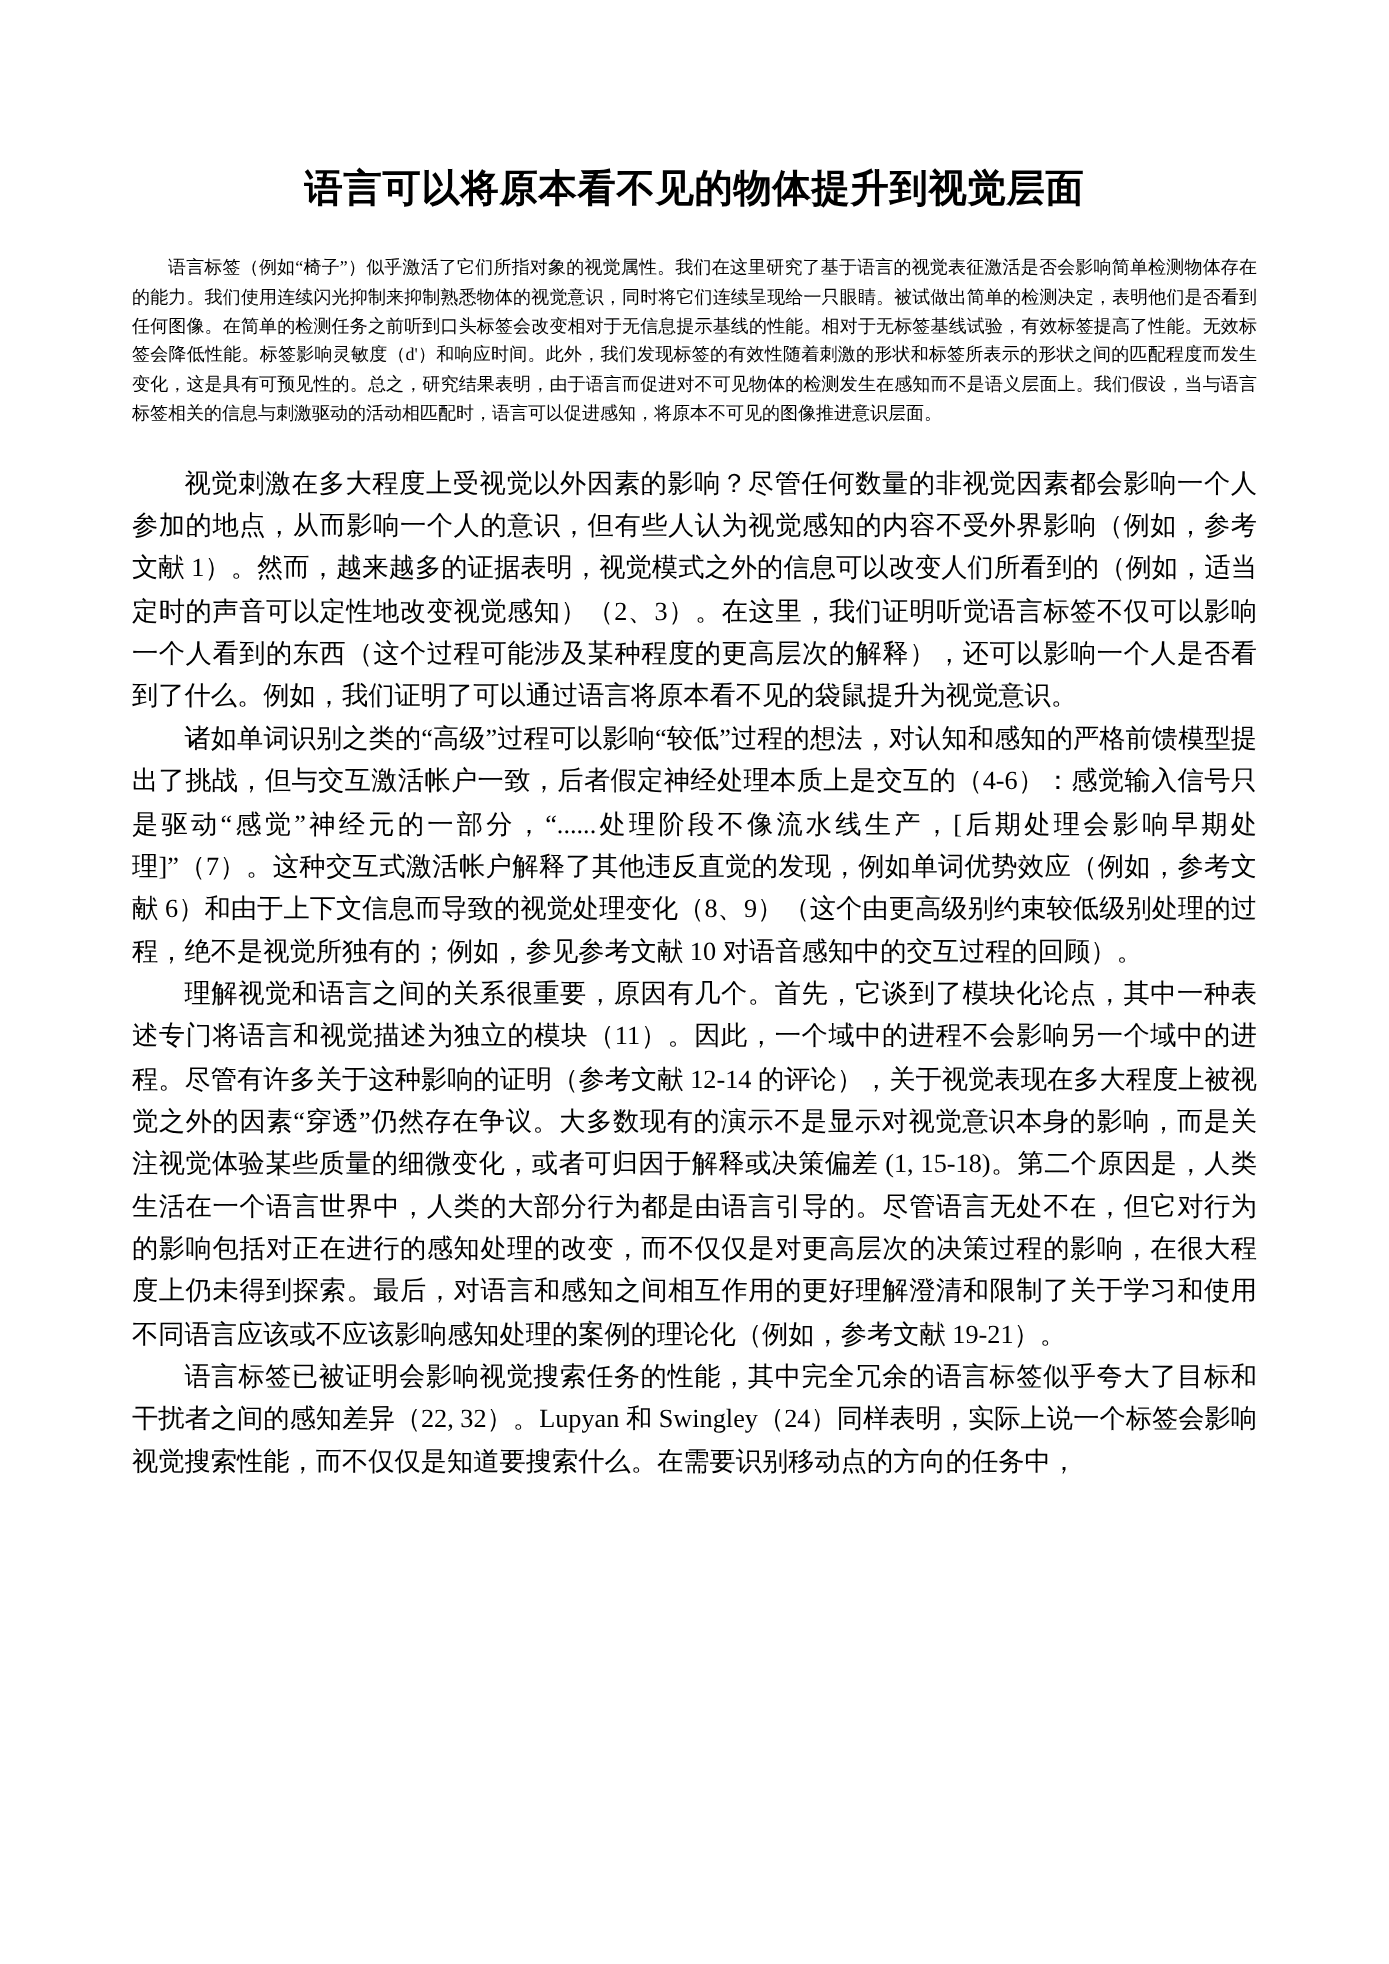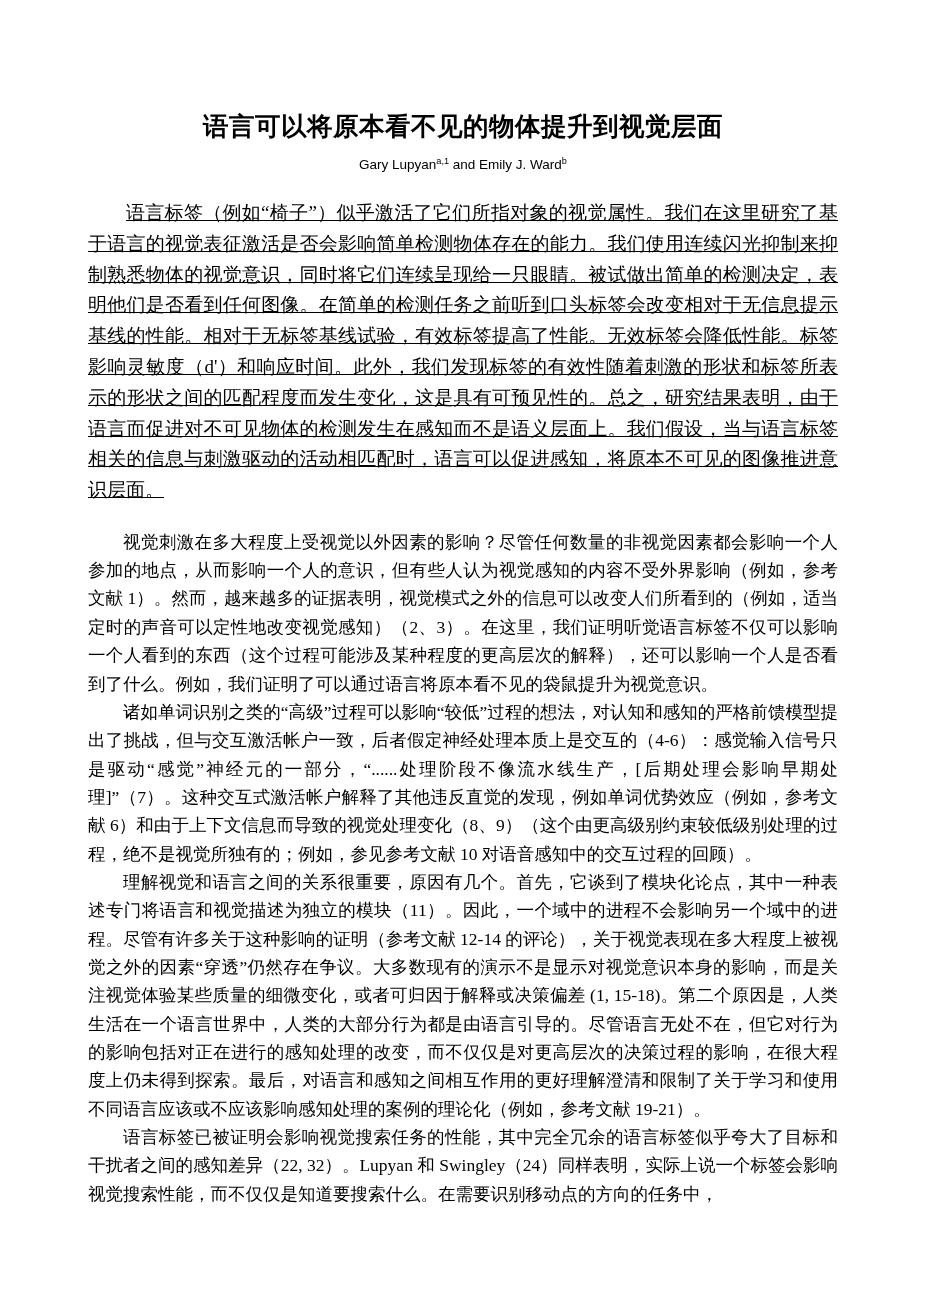--- a/index.html
+++ b/index.html
@@ -47,26 +47,25 @@
     text-align: center;
     margin: 12px 0 0 0;
   }
   sup {
     font-size: 0.68em;
     vertical-align: super;
     line-height: 0;
   }
   .abstract {
     margin-top: 26px;
-    font-size: 19px;
+    font-size: 12px;
     line-height: 1.62;
     text-align: justify;
     text-justify: inter-ideograph;
     text-indent: 2em;
-    text-decoration: underline;
   }
   .keywords {
     font-size: 17.5px;
     line-height: 1.62;
     text-align: justify;
     margin-top: 2px;
   }
   .keywords .kw-label {
     font-family: "Liberation Sans", sans-serif;
     font-weight: bold;
@@ -83,21 +82,20 @@
     margin-top: 22px;
   }
 </style>
 </head>
 <body>
 
 <div class="page">
 
   <h1 class="title">语言可以将原本看不见的物体提升到视觉层面</h1>
 
-  <div class="authors"><span>Gary Lupyan</span><sup>a,1</sup><span> and Emily J. Ward</span><sup>b</sup></div>
 
 
 
   <p class="abstract">语言标签（例如“椅子”）似乎激活了它们所指对象的视觉属性。我们在这里研究了基于语言的视觉表征激活是否会影响简单检测物体存在的能力。我们使用连续闪光抑制来抑制熟悉物体的视觉意识，同时将它们连续呈现给一只眼睛。被试做出简单的检测决定，表明他们是否看到任何图像。在简单的检测任务之前听到口头标签会改变相对于无信息提示基线的性能。相对于无标签基线试验，有效标签提高了性能。无效标签会降低性能。标签影响灵敏度（d'）和响应时间。此外，我们发现标签的有效性随着刺激的形状和标签所表示的形状之间的匹配程度而发生变化，这是具有可预见性的。总之，研究结果表明，由于语言而促进对不可见物体的检测发生在感知而不是语义层面上。我们假设，当与语言标签相关的信息与刺激驱动的活动相匹配时，语言可以促进感知，将原本不可见的图像推进意识层面。</p>
 
 
   <p class="body-para first">视觉刺激在多大程度上受视觉以外因素的影响？尽管任何数量的非视觉因素都会影响一个人参加的地点，从而影响一个人的意识，但有些人认为视觉感知的内容不受外界影响（例如，参考文献 1）。然而，越来越多的证据表明，视觉模式之外的信息可以改变人们所看到的（例如，适当定时的声音可以定性地改变视觉感知）（2、3）。在这里，我们证明听觉语言标签不仅可以影响一个人看到的东西（这个过程可能涉及某种程度的更高层次的解释），还可以影响一个人是否看到了什么。例如，我们证明了可以通过语言将原本看不见的袋鼠提升为视觉意识。</p>
   <p class="body-para">诸如单词识别之类的“高级”过程可以影响“较低”过程的想法，对认知和感知的严格前馈模型提出了挑战，但与交互激活帐户一致，后者假定神经处理本质上是交互的（4-6）：感觉输入信号只是驱动“感觉”神经元的一部分，“......处理阶段不像流水线生产，[后期处理会影响早期处理]”（7）。这种交互式激活帐户解释了其他违反直觉的发现，例如单词优势效应（例如，参考文献 6）和由于上下文信息而导致的视觉处理变化（8、9）（这个由更高级别约束较低级别处理的过程，绝不是视觉所独有的；例如，参见参考文献 10 对语音感知中的交互过程的回顾）。</p>
   <p class="body-para">理解视觉和语言之间的关系很重要，原因有几个。首先，它谈到了模块化论点，其中一种表述专门将语言和视觉描述为独立的模块（11）。因此，一个域中的进程不会影响另一个域中的进程。尽管有许多关于这种影响的证明（参考文献 12-14 的评论），关于视觉表现在多大程度上被视觉之外的因素“穿透”仍然存在争议。大多数现有的演示不是显示对视觉意识本身的影响，而是关注视觉体验某些质量的细微变化，或者可归因于解释或决策偏差 (1, 15-18)。第二个原因是，人类生活在一个语言世界中，人类的大部分行为都是由语言引导的。尽管语言无处不在，但它对行为的影响包括对正在进行的感知处理的改变，而不仅仅是对更高层次的决策过程的影响，在很大程度上仍未得到探索。最后，对语言和感知之间相互作用的更好理解澄清和限制了关于学习和使用不同语言应该或不应该影响感知处理的案例的理论化（例如，参考文献 19-21）。</p>
   <p class="body-para">语言标签已被证明会影响视觉搜索任务的性能，其中完全冗余的语言标签似乎夸大了目标和干扰者之间的感知差异（22, 32）。Lupyan 和 Swingley（24）同样表明，实际上说一个标签会影响视觉搜索性能，而不仅仅是知道要搜索什么。在需要识别移动点的方向的任务中，</p>

